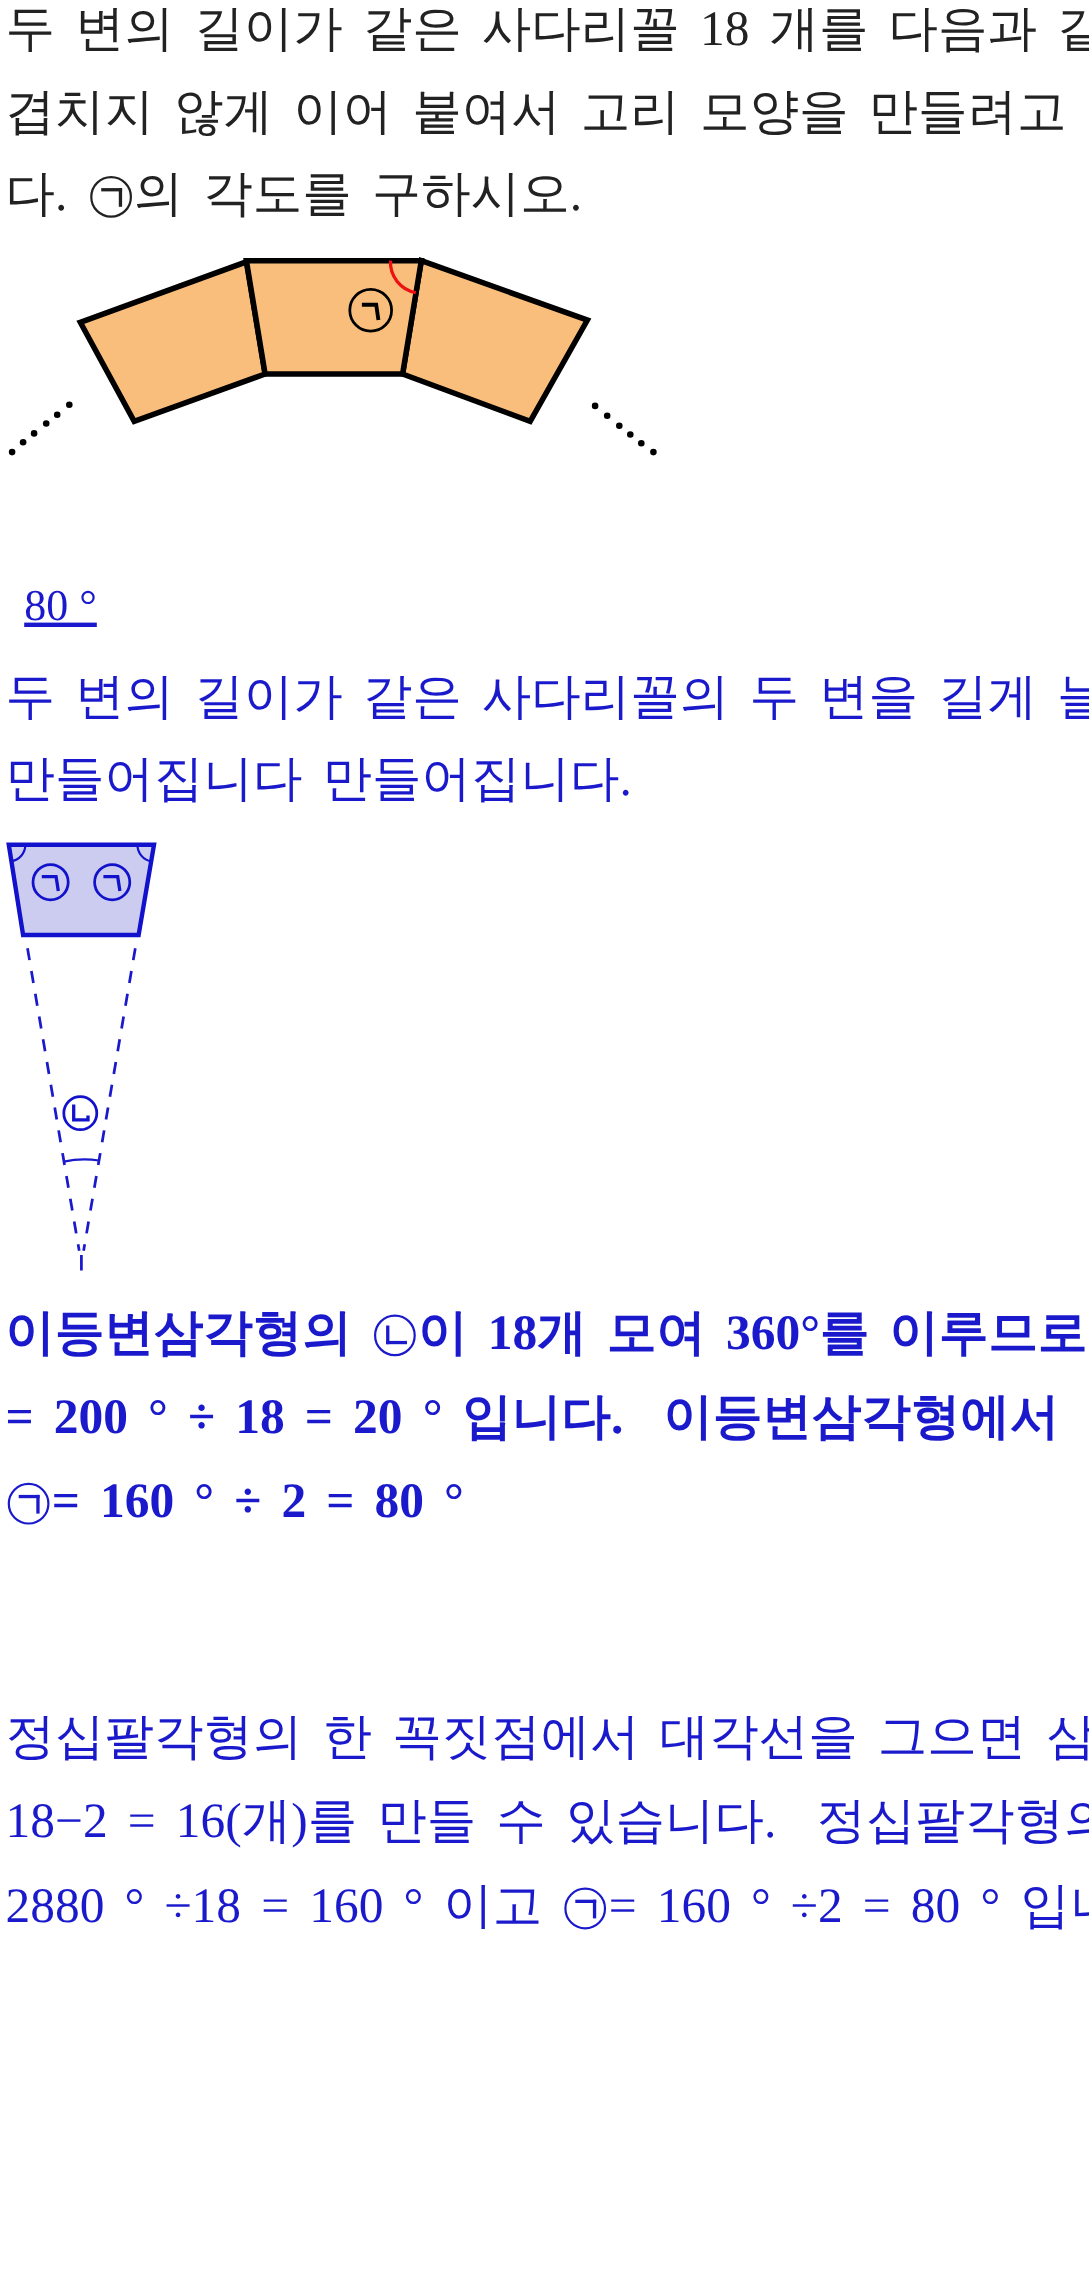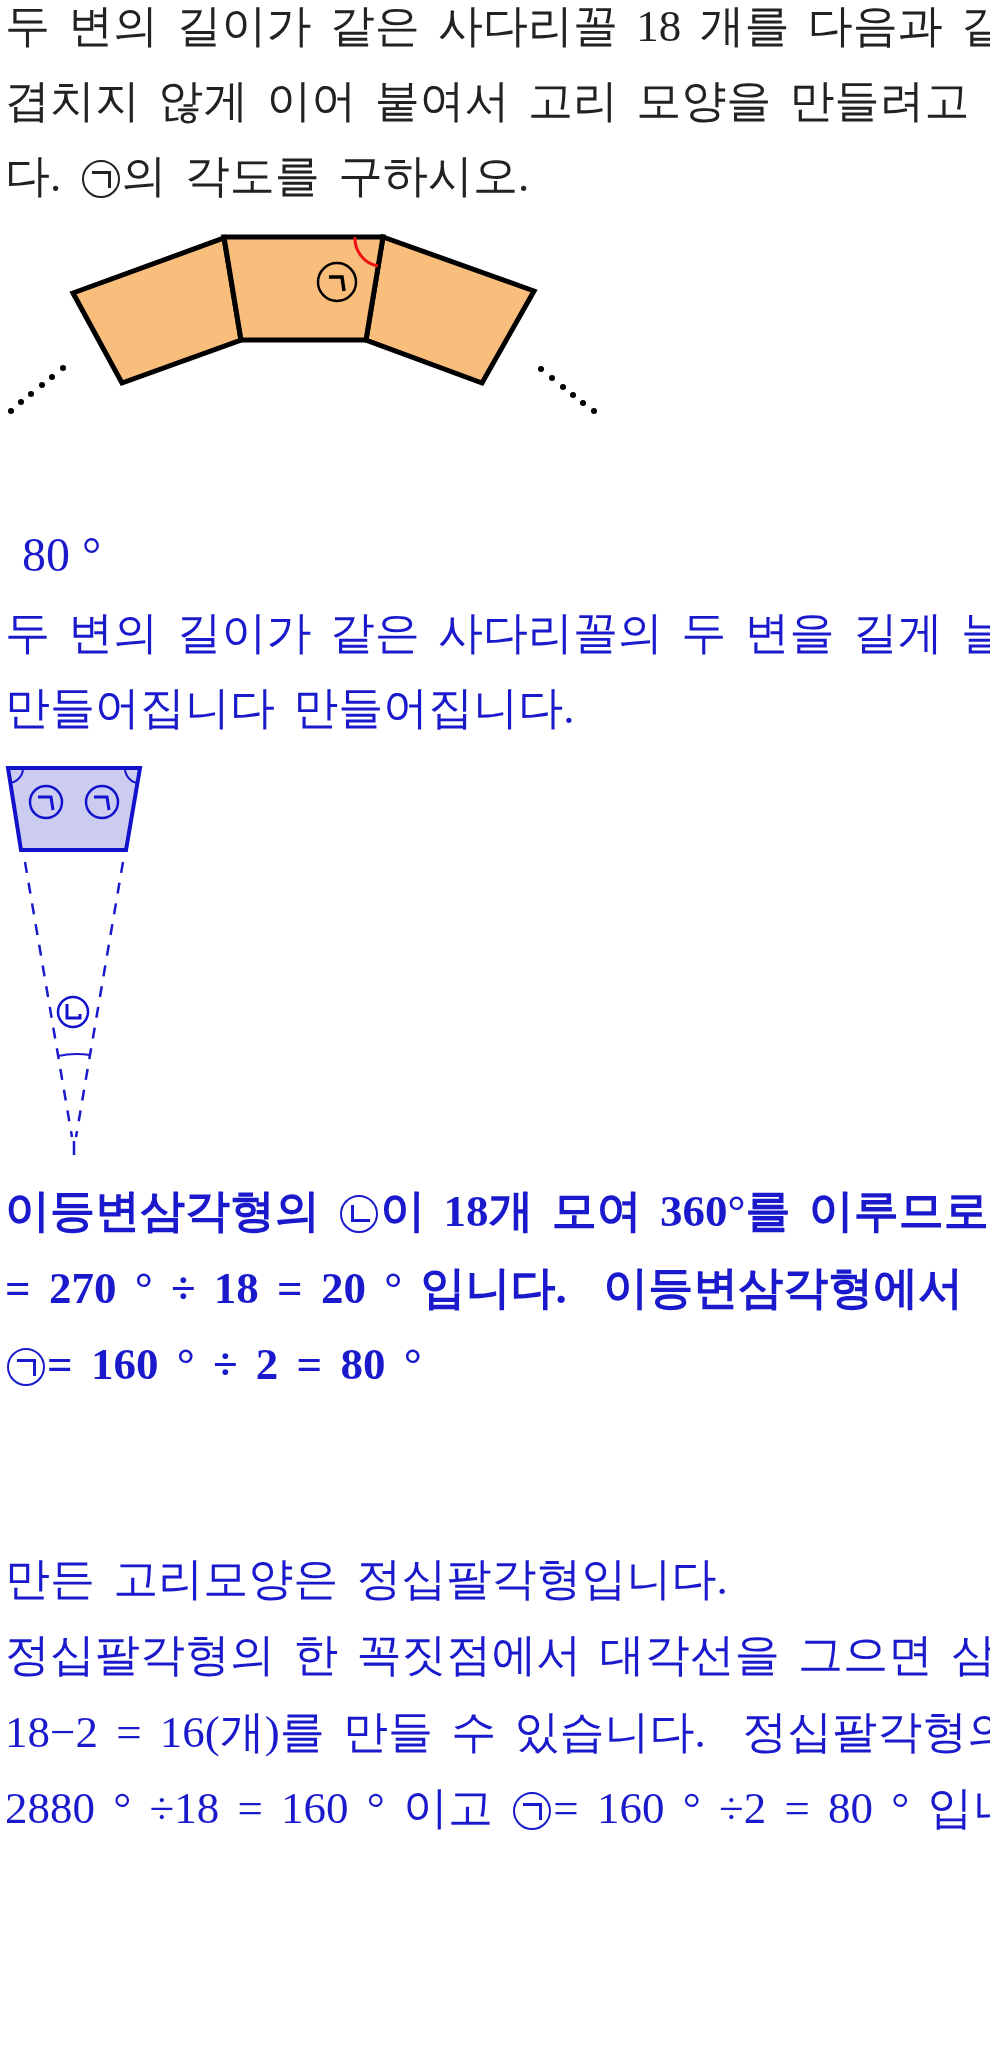--- a/index.html
+++ b/index.html
@@ -5,21 +5,21 @@
   html,body{margin:0;padding:0;}
   body{
     width:993px;height:2063px;position:relative;overflow:hidden;
     background:#ffffff;
     font-family:"Liberation Serif","DejaVu Serif",serif;
   }
   .textblock{position:absolute;left:5px;width:985px;}
   .line{line-height:75px;font-size:45px;white-space:pre;word-spacing:7px;overflow:hidden;}
   .problem{top:-11px;color:#222222;}
   .blue{color:#1a1acc;}
-  .ansline{position:absolute;top:527px;left:22px;font-size:48px;color:#1a1acc;white-space:pre;}
+  .ansline{position:absolute;top:527px;left:22px;font-size:40px;color:#1a1acc;white-space:pre;text-decoration:underline;}
   .expl{top:596px;}
   .sol{top:1173px;}
   .sol .line{line-height:76.5px;font-weight:bold;}
   .alt{top:1541px;}
   .alt .line{line-height:76.3px;}
   svg{position:absolute;display:block;}
   #ring-diagram{left:0;top:225px;}
   #triangle-diagram{left:0;top:760px;}
   
   .cg{display:inline-block;width:38px;height:38px;box-sizing:border-box;
@@ -91,22 +91,21 @@
   <path d="M 74 381 L 74 395" fill="none" stroke="#1a1acc" stroke-width="2.5"></path>
   <g>
     <circle cx="73" cy="252" r="15" fill="none" stroke="#1212cc" stroke-width="2.5"></circle>
     <path d="M 67 244 L 67 258 L 80 258 L 80 254" fill="none" stroke="#1212cc" stroke-width="3"></path>
   </g>
   <path d="M 58 296 A 86 86 0 0 1 90 295" fill="none" stroke="#1a1acc" stroke-width="2"></path>
 </svg>
 
 <div class="textblock sol blue">
   <div class="line">이등변삼각형의 <span class="cg"><i class="j n"></i></span>이 18개 모여 360°를 이루므로 </div>
-  <div class="line">= 270 ° ÷ 18 = 20 ° 입니다.  이등변삼각형에서</div>
+  <div class="line">= 200 ° ÷ 18 = 20 ° 입니다.  이등변삼각형에서</div>
   <div class="line"><span class="cg"><i class="j g"></i></span>= 160 ° ÷ 2 = 80 °</div>
 </div>
 
 <div class="textblock alt blue">
-  <div class="line">만든 고리모양은 정십팔각형입니다.</div>
   <div class="line">정십팔각형의 한 꼭짓점에서 대각선을 그으면 삼각형을</div>
   <div class="line">18−2 = 16(개)를 만들 수 있습니다.  정십팔각형의 모</div>
   <div class="line">2880 ° ÷18 = 160 ° 이고 <span class="cg"><i class="j g"></i></span>= 160 ° ÷2 = 80 ° 입니다.</div>
 </div>
 
 </body></html>

